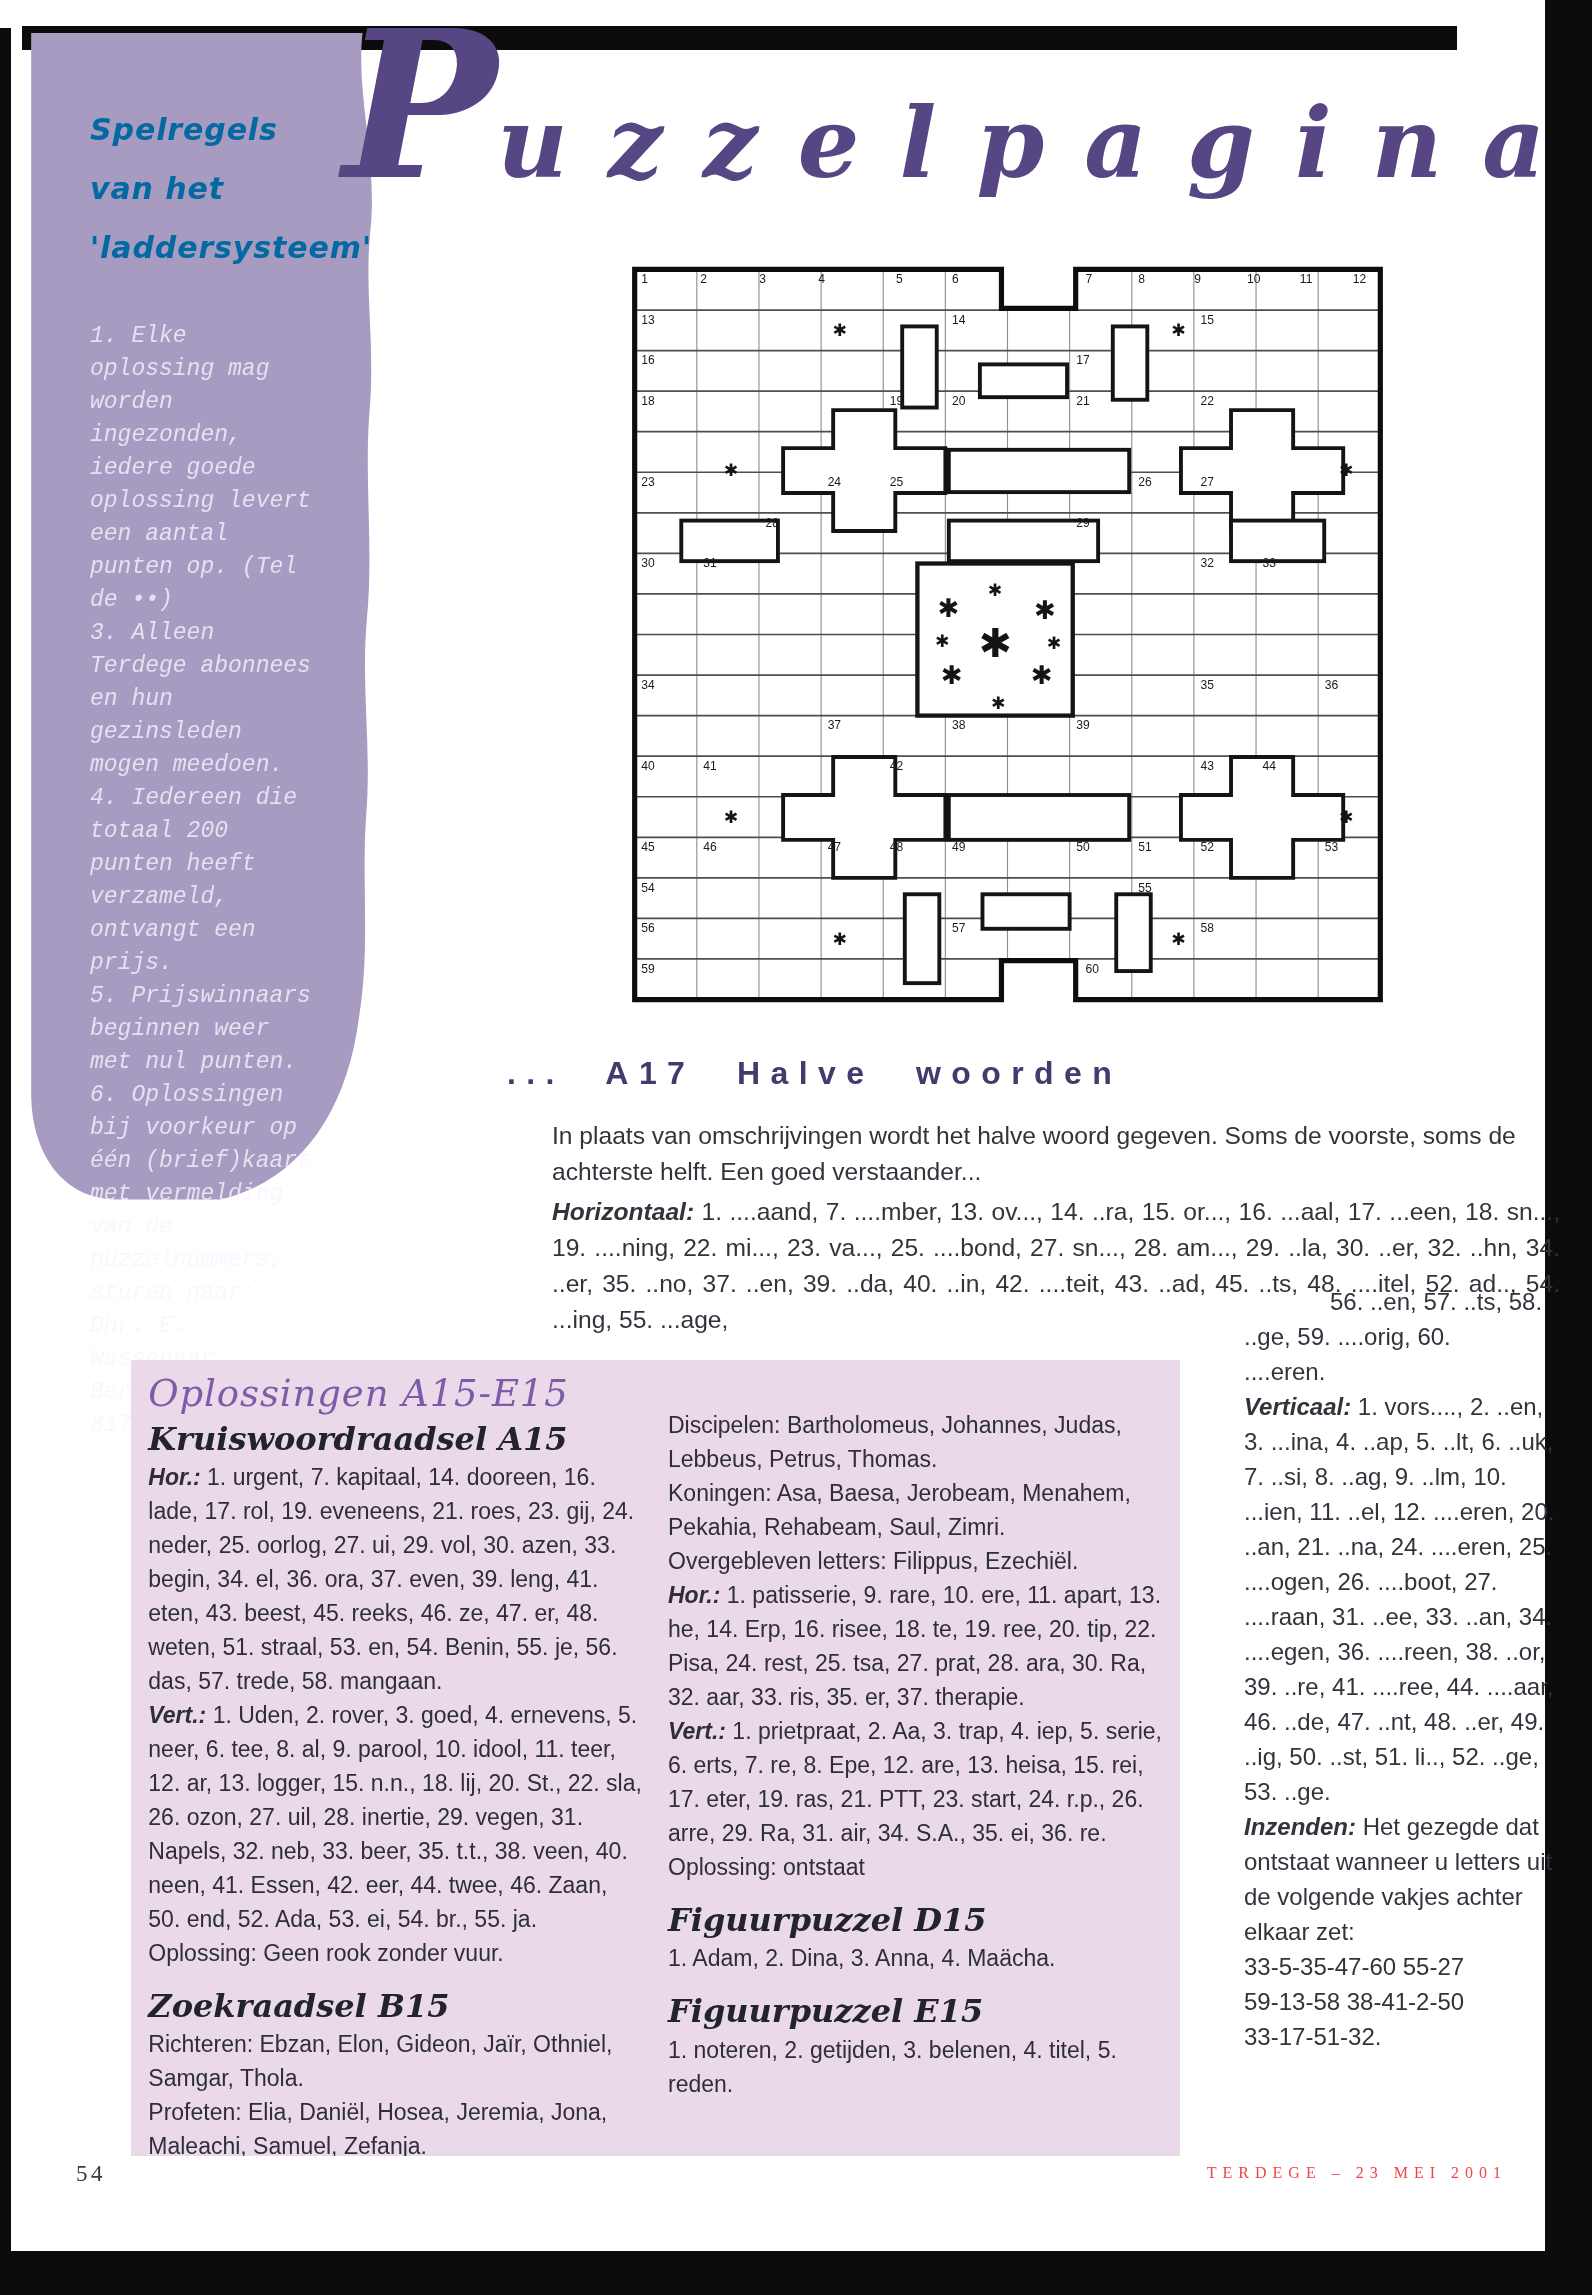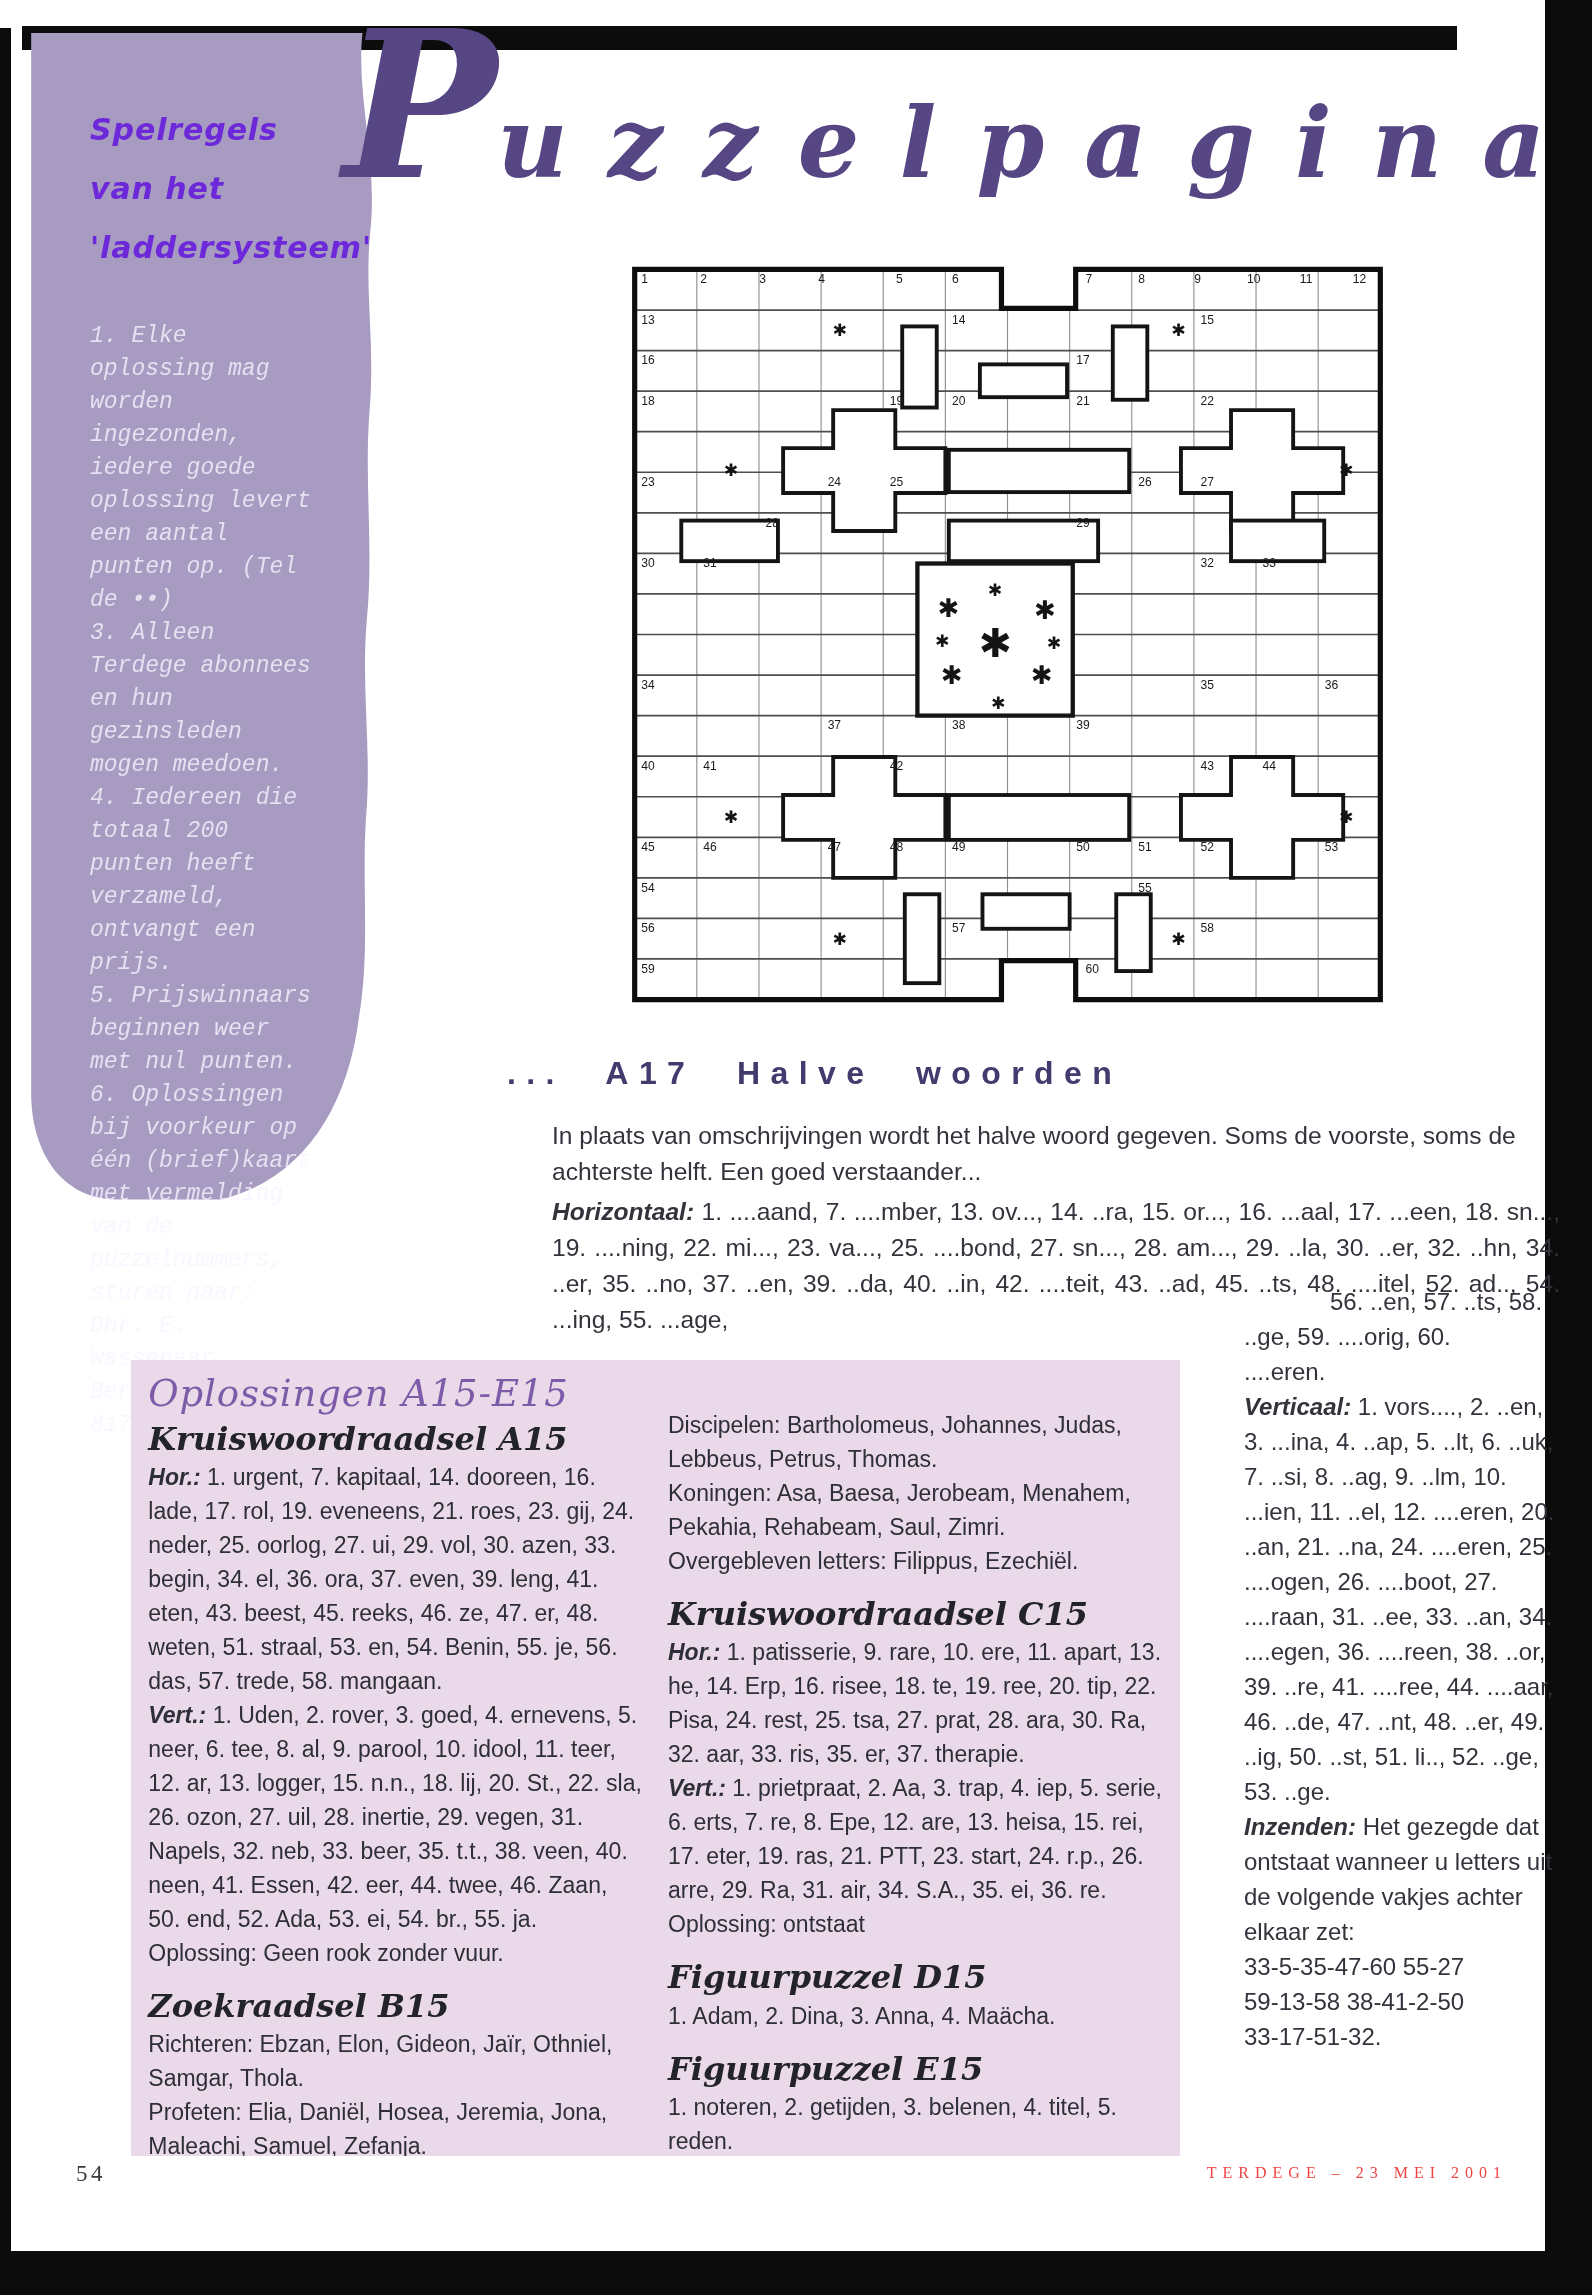--- a/index.html
+++ b/index.html
@@ -8,21 +8,21 @@
   .bar{position:absolute;background:#0c0c0c;}
   #bar-top{left:21.6px;top:26px;width:1435px;height:24px;}
   #bar-left{left:0;top:28px;width:11.2px;height:2268px;}
   #bar-right{left:1545px;top:0;width:47px;height:2295px;}
   #bar-bottom{left:0;top:2251px;width:1592px;height:45px;}
 
   .sidebar{position:absolute;left:24px;top:33px;width:375px;height:1208px;}
   .sidebar svg{position:absolute;left:0;top:0;}
   .sb-title{position:absolute;left:66px;top:67px;width:276px;
             font-family:"DejaVu Sans",sans-serif;font-style:italic;font-weight:600;
-            font-size:30px;line-height:59px;color:#6d28d9;letter-spacing:0.9px;}
+            font-size:30px;line-height:59px;color:#0369a1;letter-spacing:0.9px;}
   .sb-rules{position:absolute;left:66px;top:287px;width:228px;
             font-family:Liberation Mono, monospace;font-style:italic;
             font-size:23px;line-height:33px;color:rgba(248,244,255,0.78);}
   .sb-rules p{margin:0;}
 
   .masthead{position:absolute;left:343px;top:19px;display:flex;align-items:baseline;
             color:#564683;font-family:"DejaVu Serif",serif;font-style:italic;z-index:3;}
   .masthead .cap{font-size:205px;line-height:173px;font-weight:bold;}
   .masthead .rest{font-size:97px;letter-spacing:40px;font-weight:bold;}
 
@@ -257,21 +257,20 @@
       <p class="sol-p"><span class="lbl">Vert.:</span> <span>1. Uden, 2. rover, 3. goed, 4. ernevens, 5. neer, 6. tee, 8. al, 9. parool, 10. idool, 11. teer, 12. ar, 13. logger, 15. n.n., 18. lij, 20. St., 22. sla, 26. ozon, 27. uil, 28. inertie, 29. vegen, 31. Napels, 32. neb, 33. beer, 35. t.t., 38. veen, 40. neen, 41. Essen, 42. eer, 44. twee, 46. Zaan, 50. end, 52. Ada, 53. ei, 54. br., 55. ja.</span></p>
       <p class="sol-p">Oplossing: Geen rook zonder vuur.</p>
       <h3 class="sol-h">Zoekraadsel B15</h3>
       <p class="sol-p">Richteren: Ebzan, Elon, Gideon, Jaïr, Othniel, Samgar, Thola.</p>
       <p class="sol-p">Profeten: Elia, Daniël, Hosea, Jeremia, Jona, Maleachi, Samuel, Zefanja.</p>
     </div>
     <div class="sol-col" id="sol-col2">
       <p class="sol-p">Discipelen: Bartholomeus, Johannes, Judas, Lebbeus, Petrus, Thomas.</p>
       <p class="sol-p">Koningen: Asa, Baesa, Jerobeam, Menahem, Pekahia, Rehabeam, Saul, Zimri.</p>
       <p class="sol-p">Overgebleven letters: Filippus, Ezechiël.</p>
-      <h3 class="sol-h">Kruiswoordraadsel C15</h3>
       <p class="sol-p"><span class="lbl">Hor.:</span> <span>1. patisserie, 9. rare, 10. ere, 11. apart, 13. he, 14. Erp, 16. risee, 18. te, 19. ree, 20. tip, 22. Pisa, 24. rest, 25. tsa, 27. prat, 28. ara, 30. Ra, 32. aar, 33. ris, 35. er, 37. therapie.</span></p>
       <p class="sol-p"><span class="lbl">Vert.:</span> <span>1. prietpraat, 2. Aa, 3. trap, 4. iep, 5. serie, 6. erts, 7. re, 8. Epe, 12. are, 13. heisa, 15. rei, 17. eter, 19. ras, 21. PTT, 23. start, 24. r.p., 26. arre, 29. Ra, 31. air, 34. S.A., 35. ei, 36. re.</span></p>
       <p class="sol-p">Oplossing: ontstaat</p>
       <h3 class="sol-h">Figuurpuzzel D15</h3>
       <p class="sol-p">1. Adam, 2. Dina, 3. Anna, 4. Maächa.</p>
       <h3 class="sol-h">Figuurpuzzel E15</h3>
       <p class="sol-p">1. noteren, 2. getijden, 3. belenen, 4. titel, 5. reden.</p>
     </div>
   </div>
 

